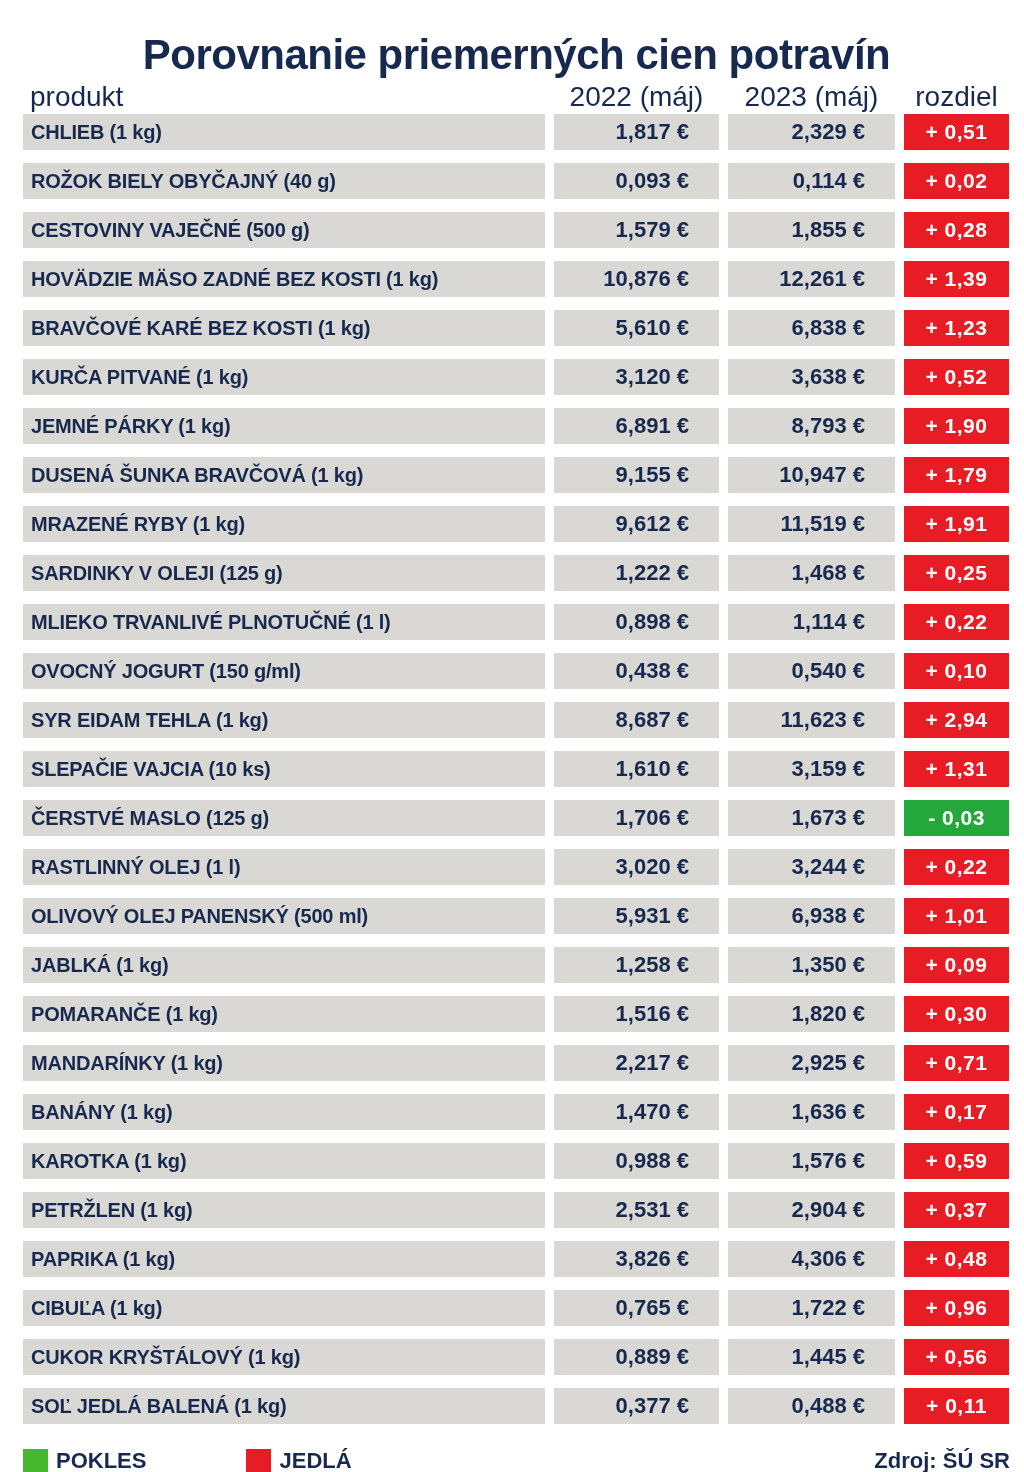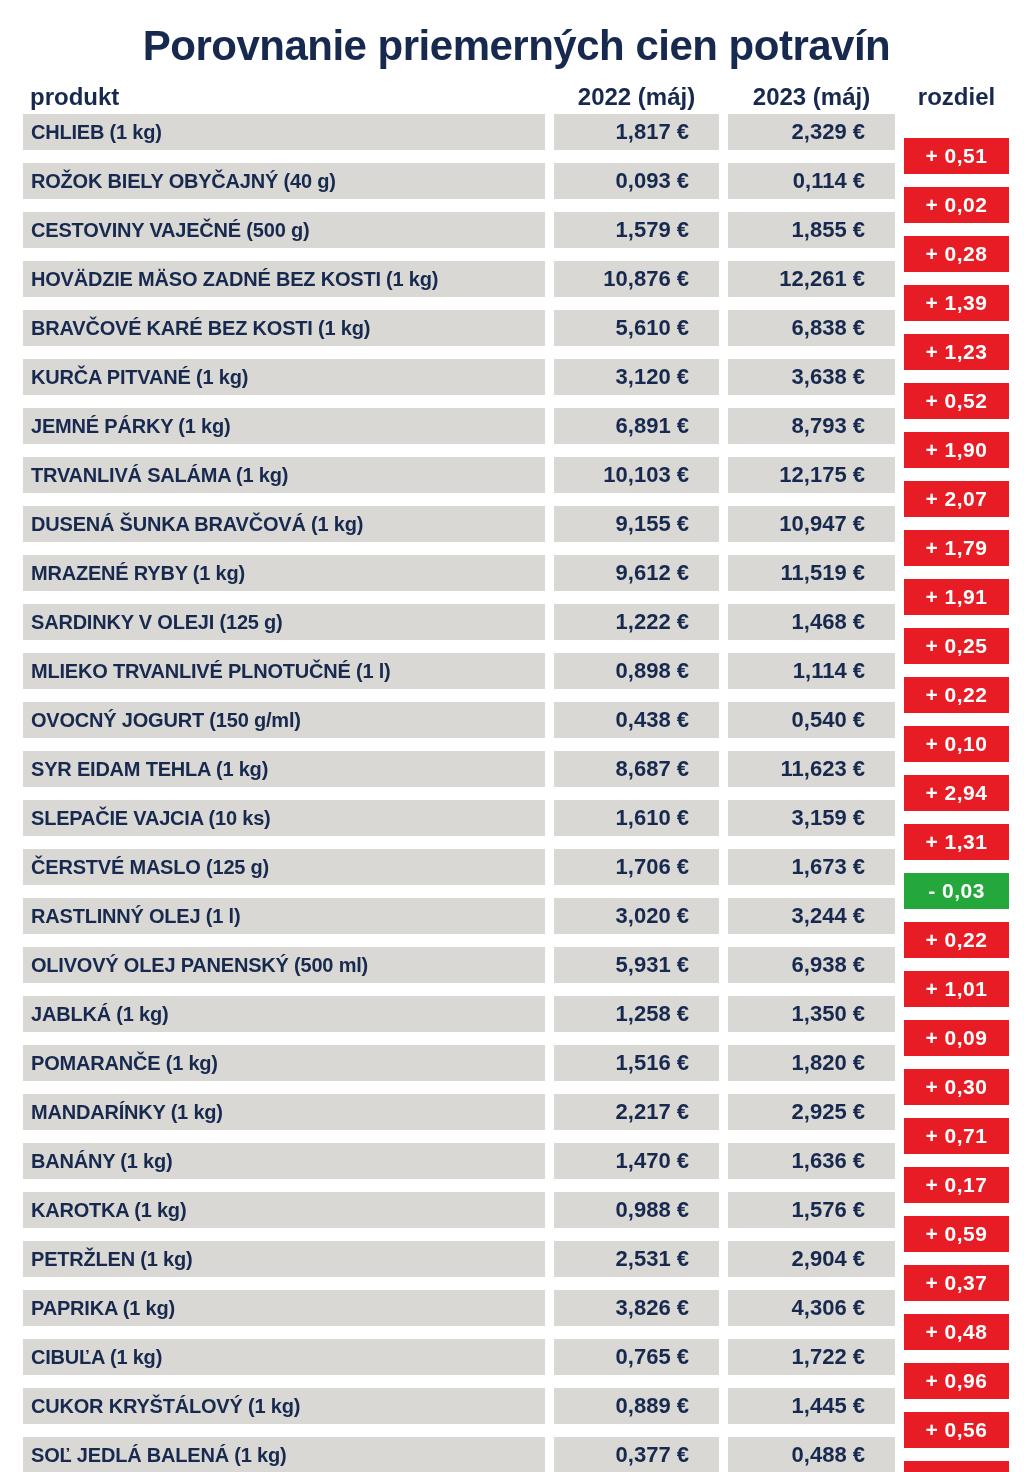--- a/index.html
+++ b/index.html
@@ -13,56 +13,55 @@
   *{box-sizing:border-box;margin:0;padding:0}
   html,body{width:1024px;height:1472px;overflow:hidden;background:var(--page-bg);
     font-family:"Liberation Sans",sans-serif;color:var(--navy)}
   .page{width:1024px;height:1472px;padding:0 14px 0 23px;position:relative}
 
   .title{
     text-align:center;
     font-size:42px;
     font-weight:bold;
     letter-spacing:-0.5px;
-    padding-top:22px;
+    padding-top:31px;
     height:80px;
     color:var(--navy);
     white-space:nowrap;
   }
 
   .grid-row{
     display:grid;
     grid-template-columns:522px 165px 167px 105px;
     column-gap:9px;
     width:987px;
   }
 
   .thead{height:30px;align-items:end;margin-bottom:4px}
-  .hcell{font-size:24px;font-weight:bold;color:var(--navy);line-height:26px}
+  .hcell{font-size:28px;font-weight:normal;color:var(--navy);line-height:26px}
   .hcell.product{padding-left:7px;text-align:left}
   .hcell.center{text-align:center}
 
   .row{height:44px;margin-bottom:5px}
   .cell{
     background:var(--cell-gray);
     height:36px;
     line-height:36px;
     font-weight:bold;
     color:var(--navy);
     white-space:nowrap;
     overflow:hidden;
   }
   .cell.product{font-size:20px;letter-spacing:-0.2px;padding-left:8px}
   .cell.price{font-size:22px;text-align:right;padding-right:30px}
   .cell.diff{
     font-size:21px;
     text-align:center;
     color:#ffffff;
     letter-spacing:0.5px;
-    margin-top:24px;
   }
   .cell.diff.up{background:var(--red)}
   .cell.diff.down{background:var(--green)}
 
   .footer{
     width:987px;
     margin-top:16px;
     display:flex;
     align-items:center;
     justify-content:space-between;
@@ -131,26 +130,20 @@
     <div class="cell diff up">+ 0,52</div>
   </div>
 
   <div class="grid-row row">
     <div class="cell product">JEMNÉ PÁRKY (1 kg)</div>
     <div class="cell price">6,891 €</div>
     <div class="cell price">8,793 €</div>
     <div class="cell diff up">+ 1,90</div>
   </div>
 
-  <div class="grid-row row">
-    <div class="cell product">TRVANLIVÁ SALÁMA (1 kg)</div>
-    <div class="cell price">10,103 €</div>
-    <div class="cell price">12,175 €</div>
-    <div class="cell diff up">+ 2,07</div>
-  </div>
 
   <div class="grid-row row">
     <div class="cell product">DUSENÁ ŠUNKA BRAVČOVÁ (1 kg)</div>
     <div class="cell price">9,155 €</div>
     <div class="cell price">10,947 €</div>
     <div class="cell diff up">+ 1,79</div>
   </div>
 
   <div class="grid-row row">
     <div class="cell product">MRAZENÉ RYBY (1 kg)</div>

